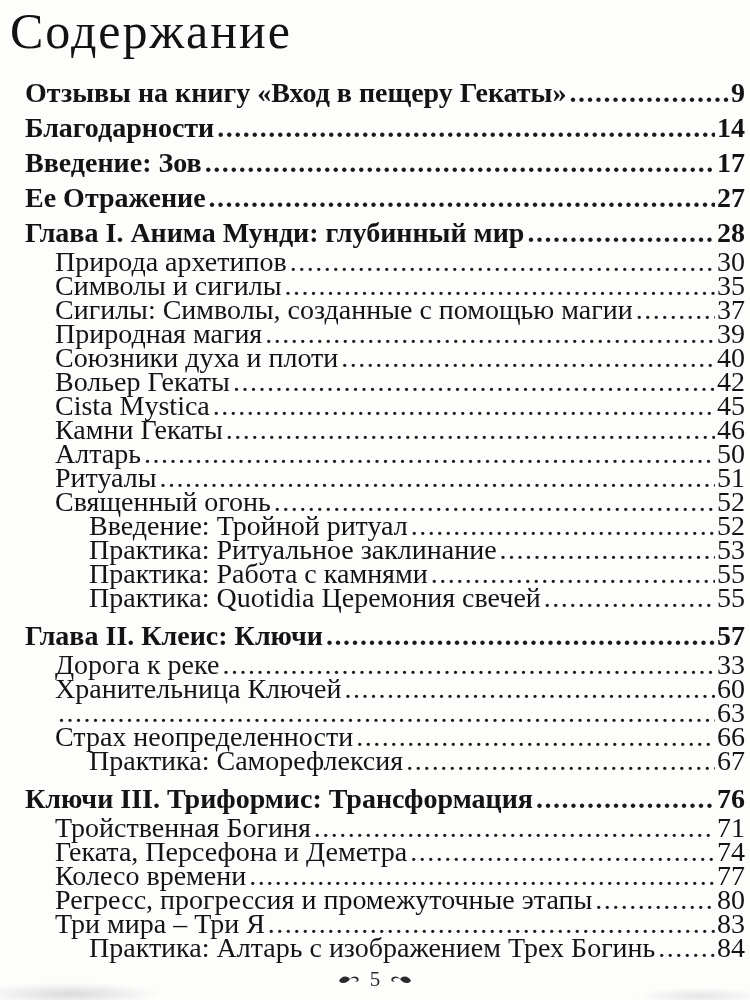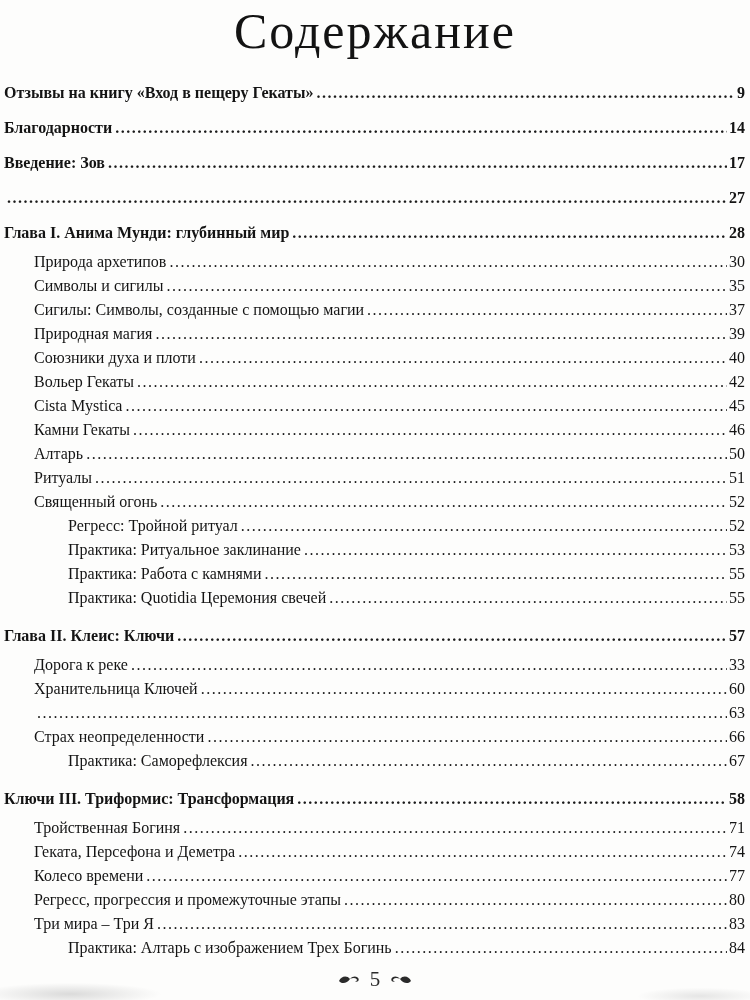--- a/index.html
+++ b/index.html
@@ -5,25 +5,25 @@
   html,body { margin:0; padding:0; background:#ffffff; }
   .page {
     width:750px; height:1000px; box-sizing:border-box; position:relative; overflow:hidden;
     font-family:"Liberation Serif", serif; color:#141414;
     background:
       radial-gradient(ellipse 130px 16px at 70px 994px, rgba(190,190,190,.55) 0%, rgba(190,190,190,0) 70%),
       radial-gradient(ellipse 90px 12px at 700px 996px, rgba(200,200,200,.45) 0%, rgba(200,200,200,0) 70%),
       #fdfdfc;
   }
   .title {
-    margin:2px 0 15px; text-align:center; font-weight:400;
+    margin:2px 10px 15px; text-align:left; font-weight:400;
     font-size:50px; line-height:58px; letter-spacing:2px; color:#131313;
   }
   .toc { padding:0 5px 0 4px; }
-  .row { display:flex; align-items:flex-end; white-space:nowrap; font-size:16px; line-height:24px; }
+  .row { display:flex; align-items:flex-end; white-space:nowrap; font-size:28px; line-height:24px;margin-left:21px; }
   .row.b { font-weight:700; padding-top:5.5px; padding-bottom:5.5px; }
   .row.gap { margin-top:8px; }
   .row.l1 { padding-left:30px; }
   .row.l2 { padding-left:64px; }
   .label { flex:none; }
   .leader { flex:1 1 auto; overflow:hidden; margin:0 2px 0 3px; min-width:18px; }
   .leader::after {
     content:"........................................................................................................................................................................";
     letter-spacing:1.5px; color:#1a1a1a;
   }
@@ -53,20 +53,21 @@
       <span class="label">Благодарности </span>
       <span class="leader"></span>
       <span class="pg">14</span>
     </div>
       <div class="row b">
       <span class="label">Введение: Зов </span>
       <span class="leader"></span>
       <span class="pg">17</span>
     </div>
       <div class="row b">
+      <span class="label">Ее Отражение</span>
       <span class="leader"></span>
       <span class="pg">27</span>
     </div>
       <div class="row b">
       <span class="label">Глава I. Анима Мунди: глубинный мир</span>
       <span class="leader"></span>
       <span class="pg">28</span>
     </div>
       <div class="row l1">
       <span class="label">Природа архетипов </span>
@@ -117,21 +118,21 @@
       <span class="label">Ритуалы</span>
       <span class="leader"></span>
       <span class="pg">51</span>
     </div>
       <div class="row l1">
       <span class="label">Священный огонь</span>
       <span class="leader"></span>
       <span class="pg">52</span>
     </div>
       <div class="row l2">
-      <span class="label">Регресс: Тройной ритуал</span>
+      <span class="label">Введение: Тройной ритуал</span>
       <span class="leader"></span>
       <span class="pg">52</span>
     </div>
       <div class="row l2">
       <span class="label">Практика: Ритуальное заклинание </span>
       <span class="leader"></span>
       <span class="pg">53</span>
     </div>
       <div class="row l2">
       <span class="label">Практика: Работа с камнями</span>
@@ -168,21 +169,21 @@
       <span class="pg">66</span>
     </div>
       <div class="row l2">
       <span class="label">Практика: Саморефлексия </span>
       <span class="leader"></span>
       <span class="pg">67</span>
     </div>
       <div class="row b gap">
       <span class="label">Ключи III. Триформис: Трансформация </span>
       <span class="leader"></span>
-      <span class="pg">58</span>
+      <span class="pg">76</span>
     </div>
       <div class="row l1">
       <span class="label">Тройственная Богиня </span>
       <span class="leader"></span>
       <span class="pg">71</span>
     </div>
       <div class="row l1">
       <span class="label">Геката, Персефона и Деметра</span>
       <span class="leader"></span>
       <span class="pg">74</span>

